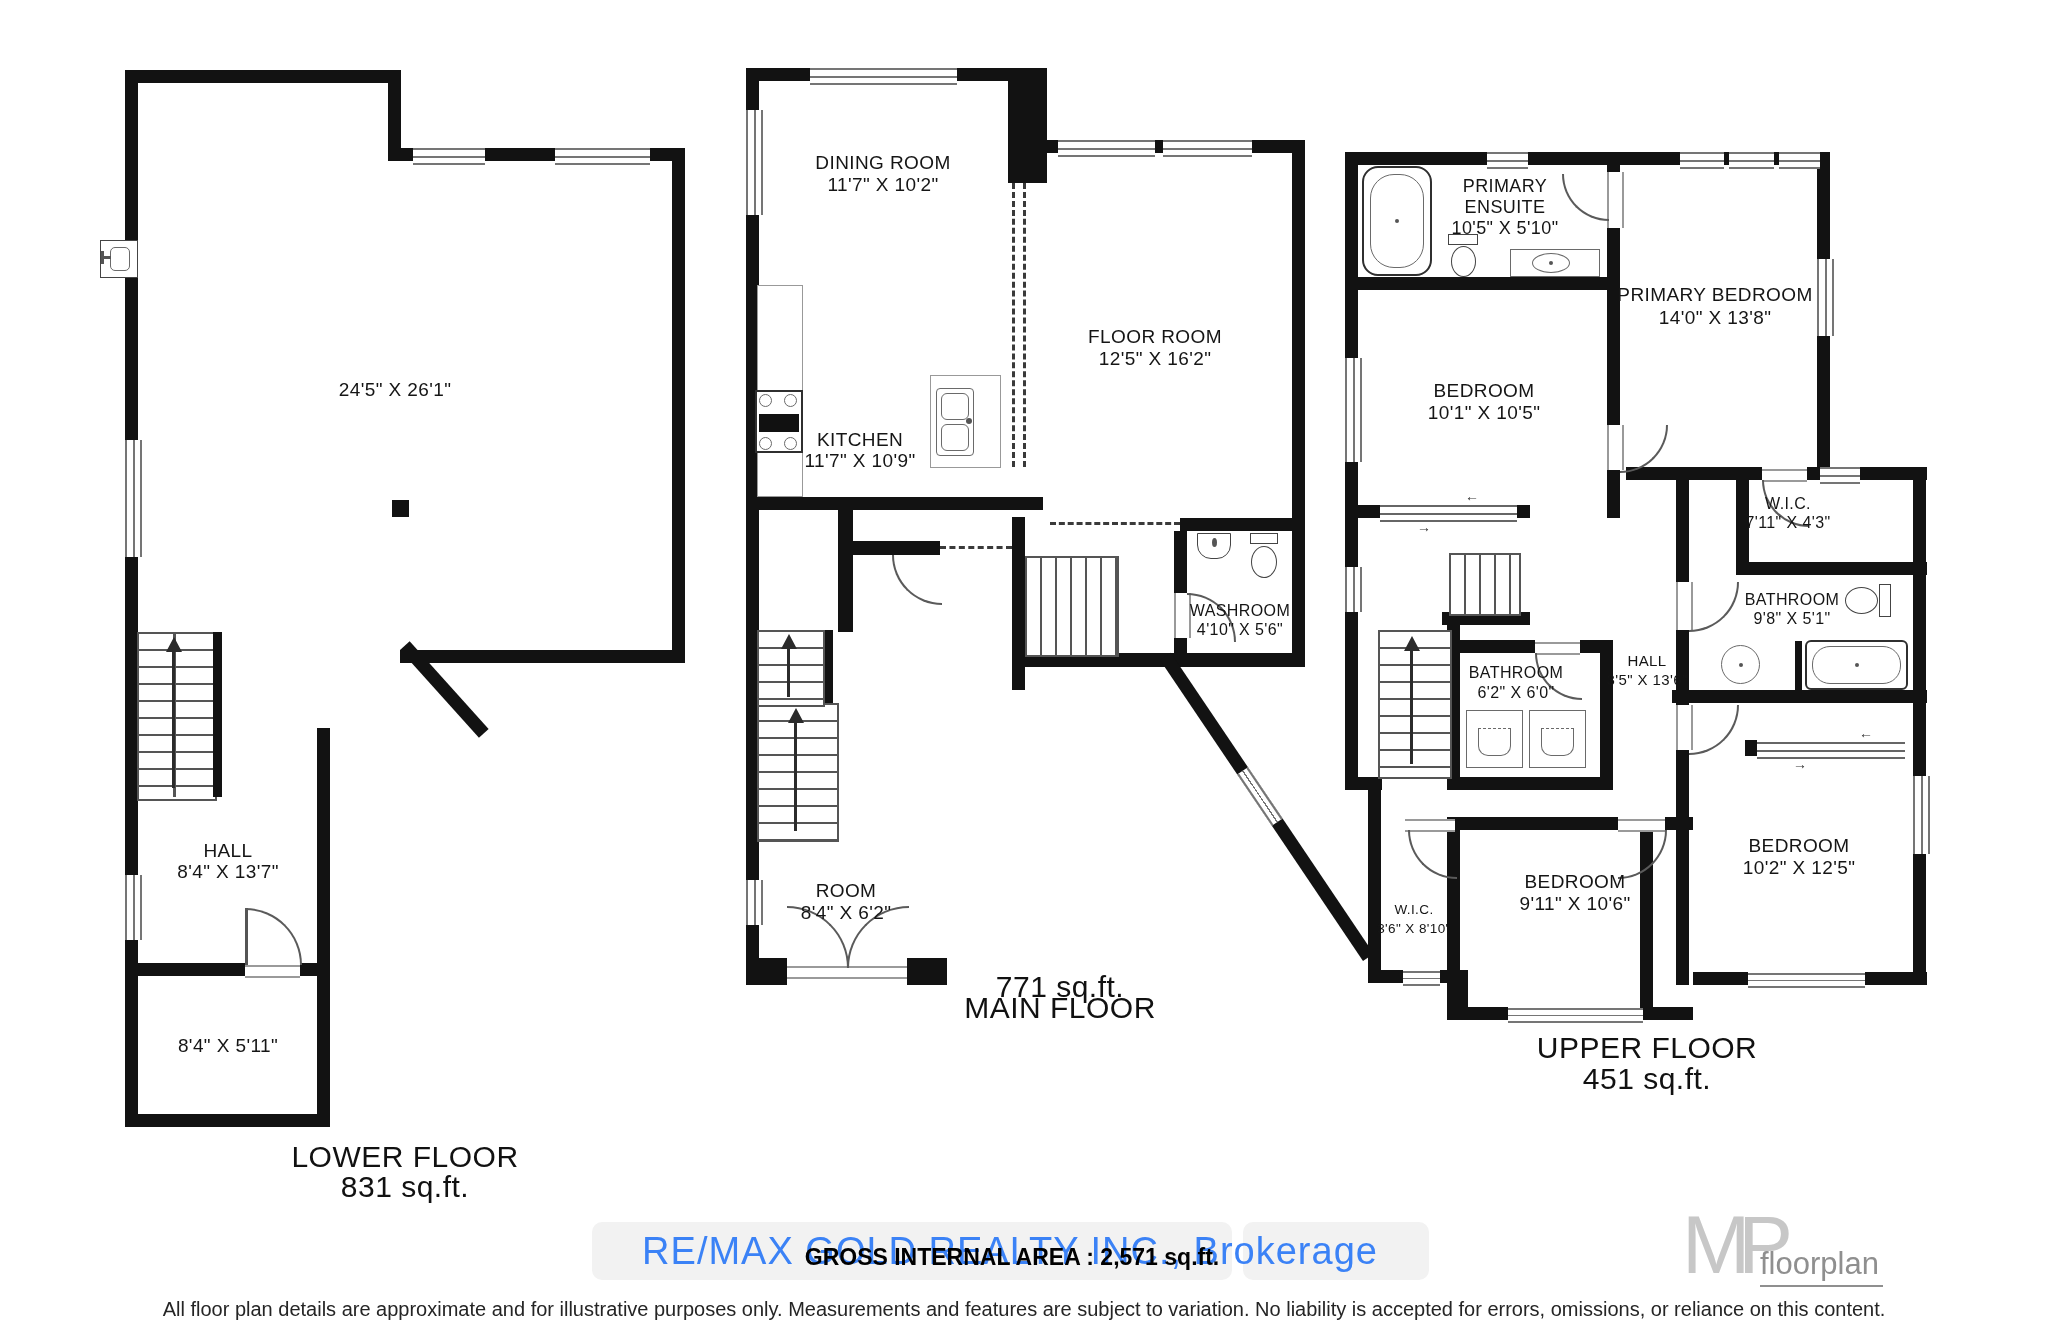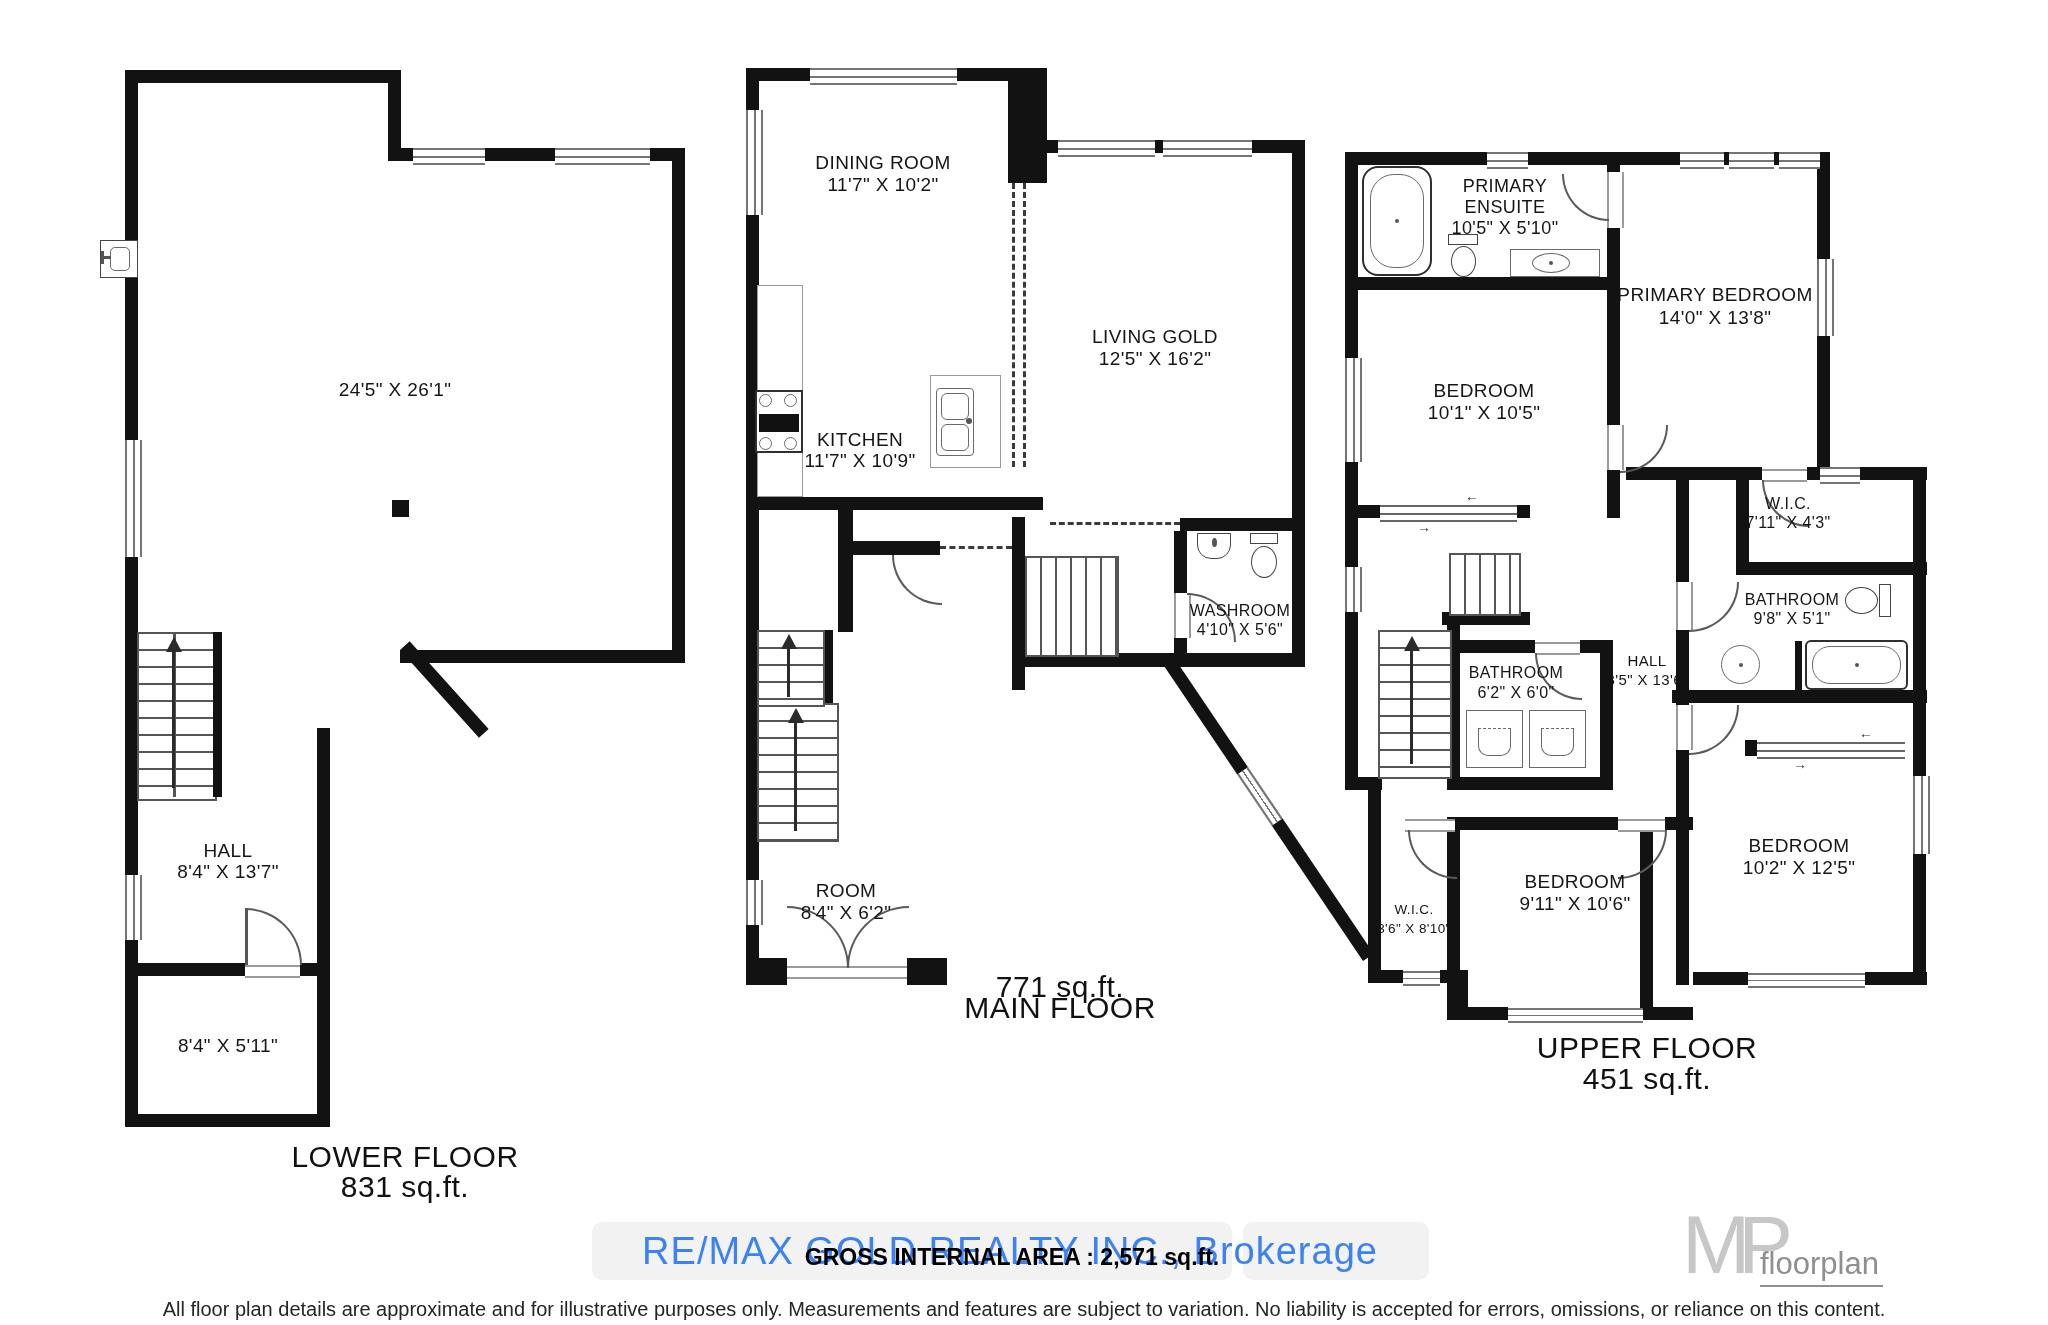--- a/index.html
+++ b/index.html
@@ -151,21 +151,21 @@
     <div class="fxt" style="left:941px;top:424px;width:28px;height:27px;border-radius:6px"></div>
     <div class="dot" style="left:966px;top:418px;width:6px;height:6px"></div>
 
     <div class="fxt" style="left:1197px;top:533px;width:34px;height:26px;border-radius:0 0 14px 14px;border-color:#444"></div>
     <div class="dot" style="left:1212px;top:538px;width:5px;height:9px"></div>
     <div class="fxt" style="left:1250px;top:533px;width:28px;height:11px;border-color:#444"></div>
     <div class="fxt" style="left:1251px;top:546px;width:26px;height:32px;border-radius:50%;border-color:#444"></div>
 
     <div class="lb" style="left:883px;top:163px">DINING ROOM</div>
     <div class="lb" style="left:883px;top:185px">11'7" X 10'2"</div>
-    <div class="lb" style="left:1155px;top:337px">LIVING GOLD</div>
+    <div class="lb" style="left:1155px;top:337px">FLOOR ROOM</div>
     <div class="lb" style="left:1155px;top:359px">12'5" X 16'2"</div>
     <div class="lb" style="left:860px;top:440px">KITCHEN</div>
     <div class="lb" style="left:860px;top:461px">11'7" X 10'9"</div>
     <div class="lb lb16" style="left:1240px;top:611px">WASHROOM</div>
     <div class="lb lb16" style="left:1240px;top:630px">4'10" X 5'6"</div>
     <div class="lb" style="left:846px;top:891px">ROOM</div>
     <div class="lb" style="left:846px;top:913px">8'4" X 6'2"</div>
     <div class="fl" style="left:1060px;top:1008px">MAIN FLOOR</div>
     <div class="fl" style="left:1060px;top:987px">771 sq.ft.</div>
   </div>

